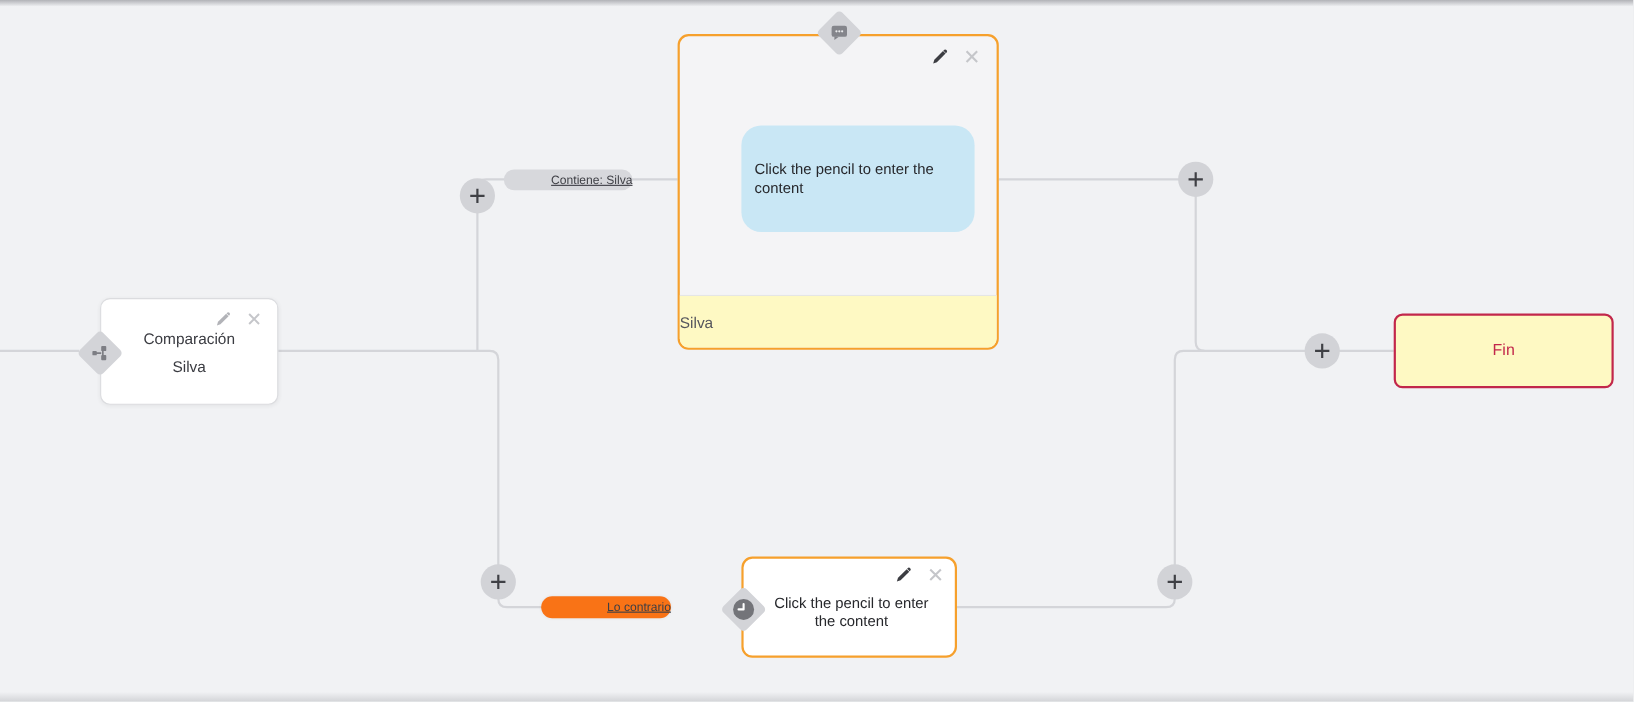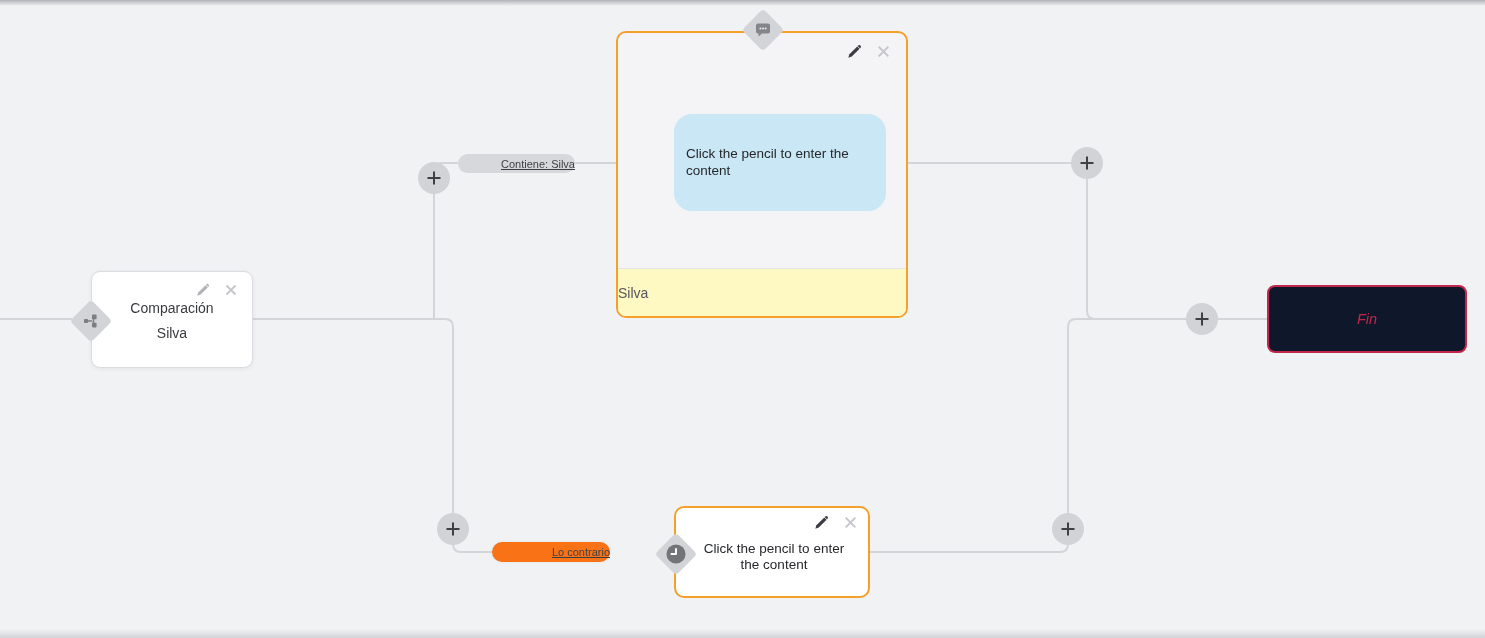--- a/index.html
+++ b/index.html
@@ -86,23 +86,23 @@
     display:flex; align-items:center; justify-content:center; text-align:center;
     padding:10px 14px 0 18px;
     font-size:13.5px; line-height:1.22; color:#26272b;
   }
   .node-wait .edit  { right:39px; top:6px; }
   .node-wait .close { right:10px; top:7px; }
 
   
   .node-end {
     left:1267px; top:285px; width:200px; height:68px;
-    background:#0f172a; border:2px solid #c2274b; border-radius:8px;
+    background:#fef9c3; border:2px solid #c2274b; border-radius:8px;
     display:flex; align-items:center; justify-content:center;
-    font-size:14.5px; color:#c2274b; cursor:pointer;font-style:italic;
+    font-size:14.5px; color:#c2274b; cursor:pointer;
   }
 
   
   .plus-btn {
     position:absolute; width:32px; height:32px; border-radius:50%;
     background:#d2d3d7; border:none; z-index:5; cursor:pointer;
     display:flex; align-items:center; justify-content:center; line-height:0;
   }
 
   

